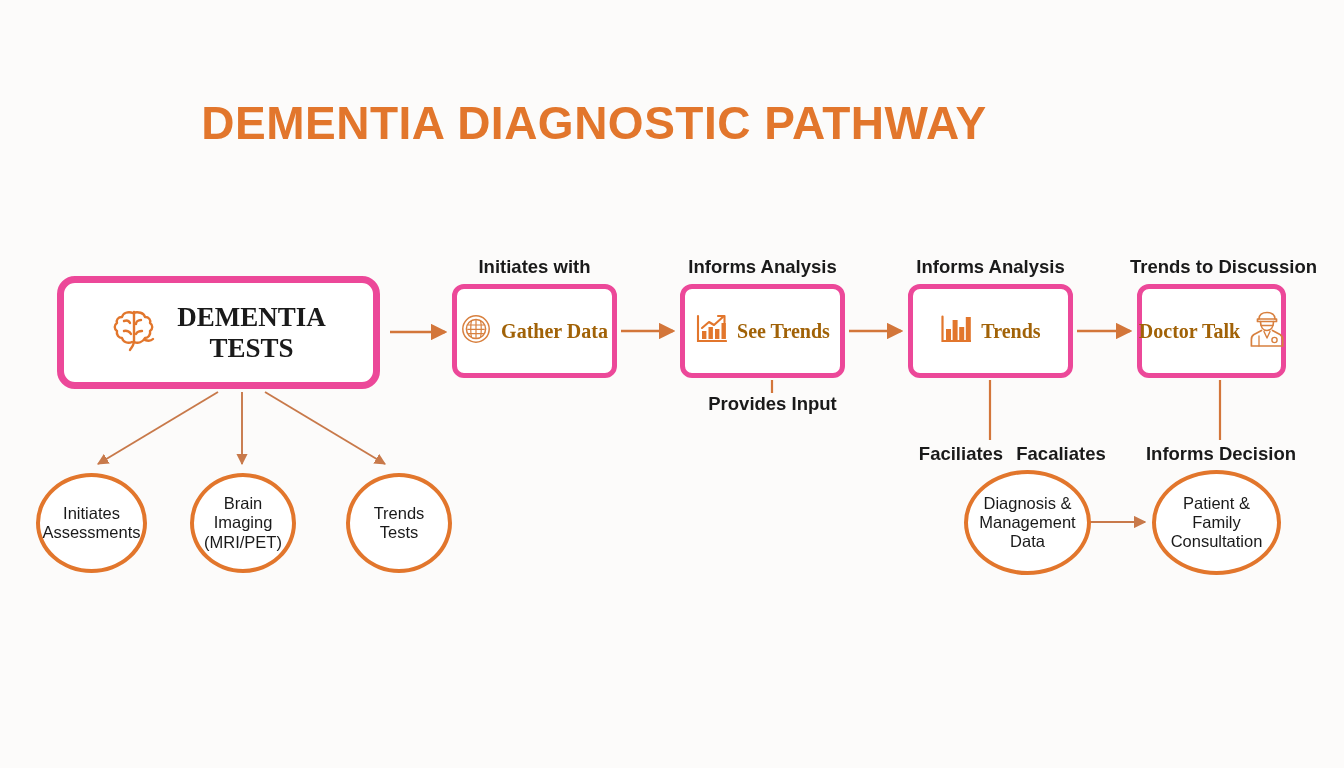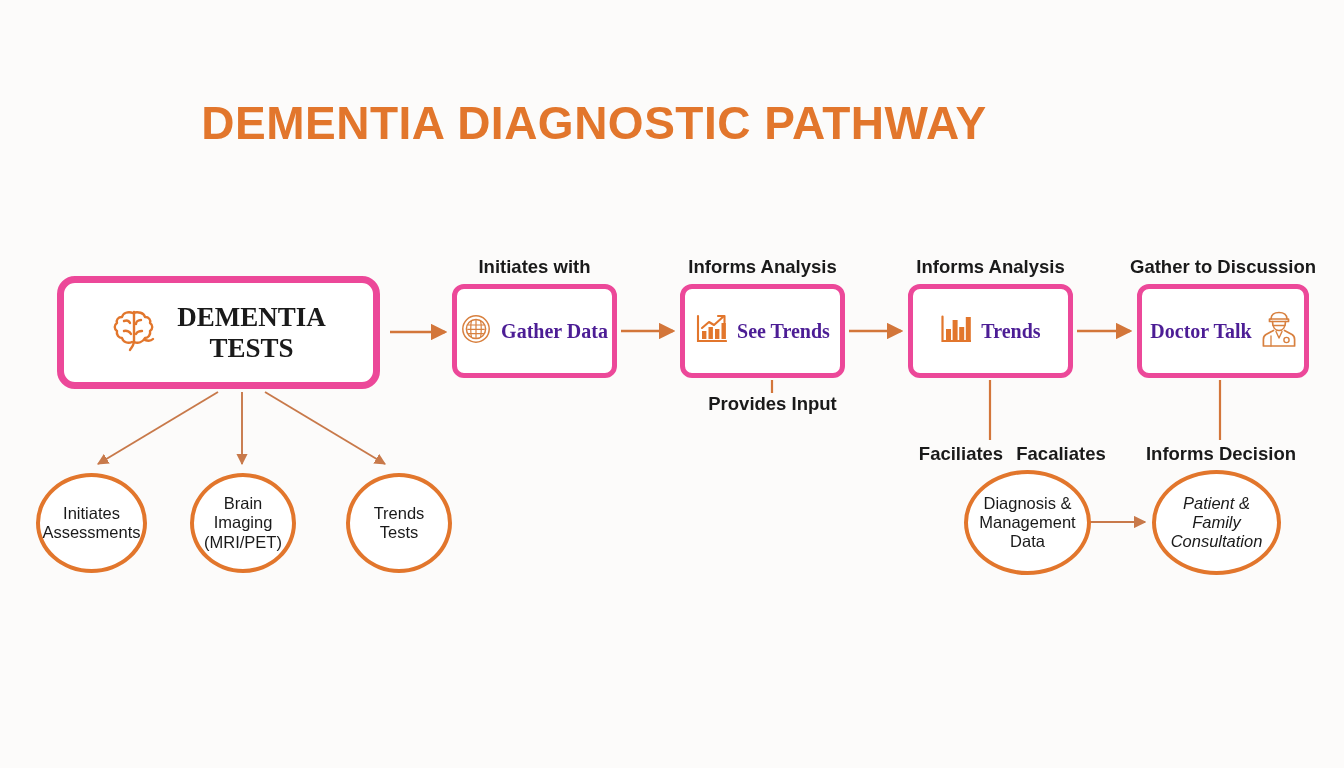--- a/index.html
+++ b/index.html
@@ -36,28 +36,28 @@
   .box.main {
     left:57px; top:276px; width:323px; height:113px;
     border-width:7px; border-radius:18px;
     gap:14px;
   }
   .box-title {
     font-size:27px; font-weight:bold; color:#1A1A1A;
     line-height:1.12; text-align:center;
   }
   .box-label {
-    font-size:20px; font-weight:bold; color:#4c1d95; white-space:nowrap;
+    font-size:20px; font-weight:bold; color:#a16207; white-space:nowrap;
   }
 
   .box.step { height:94px; top:284px; border-radius:12px; }
   .b-gather { left:452px; width:165px; }
   .b-see    { left:680px; width:165px; }
   .b-trends { left:908px; width:165px; }
-  .b-doctor { left:1137px; width:172px; }
+  .b-doctor { left:1137px; width:149px; }
 
   
   .cap {
     position:absolute;
     font-size:18.5px; font-weight:600; color:#1A1A1A;
     white-space:nowrap; text-align:center;
   }
 
   
   .circle {
@@ -67,21 +67,21 @@
     background:#FFFFFF;
     display:flex; align-items:center; justify-content:center;
     text-align:center;
     font-size:16.5px; color:#1A1A1A; line-height:1.17;
     padding:4px;
   }
   .c-cog   { left:36px;  top:473px; width:111px; height:100px; }
   .c-brain { left:190px; top:473px; width:106px; height:100px; }
   .c-blood { left:346px; top:473px; width:106px; height:100px; }
   .c-diag  { left:964px;  top:470px; width:127px; height:105px; }
-  .c-pat   { left:1152px; top:470px; width:129px; height:105px;font-style:italic; }
+  .c-pat   { left:1152px; top:470px; width:129px; height:105px; }
 
   .icon { display:block; flex:0 0 auto; }
 </style>
 </head>
 <body>
 
 <div id="stage">
 
   <div class="title">DEMENTIA DIAGNOSTIC PATHWAY</div>
 
@@ -149,21 +149,21 @@
   <div class="circle c-blood">
     <div>
       <span>Trends</span><br>
       <span>Tests</span>
     </div>
   </div>
 
   <div class="cap" style="left:452px; top:256px; width:165px;">Initiates with</div>
   <div class="cap" style="left:680px; top:256px; width:165px;">Informs Analysis</div>
   <div class="cap" style="left:908px; top:256px; width:165px;">Informs Analysis</div>
-  <div class="cap" style="left:1130px; top:256px; width:182px;">Gather to Discussion</div>
+  <div class="cap" style="left:1130px; top:256px; width:182px;">Trends to Discussion</div>
 
   <div class="box step b-gather">
     <span class="icon">
       <svg width="30" height="30" viewBox="0 0 30 30" fill="none" stroke="#D8803F" stroke-width="1.5">
         <circle cx="15" cy="15" r="13.2"></circle>
         <circle cx="15" cy="15" r="9.6"></circle>
         <path d="M15 5.6v18.8M7 11h16M6.3 15.3h17.4M7.2 19.6h15.6" stroke-width="1.2"></path>
         <path d="M10.5 6.4c-1 4-1 13 0 17M19.5 6.4c1 4 1 13 0 17" stroke-width="1.2"></path>
       </svg>
     </span>

